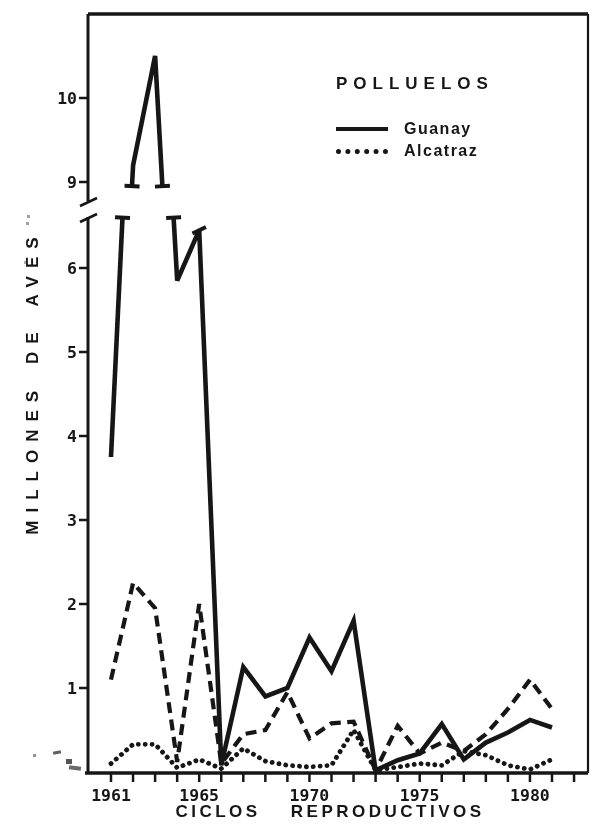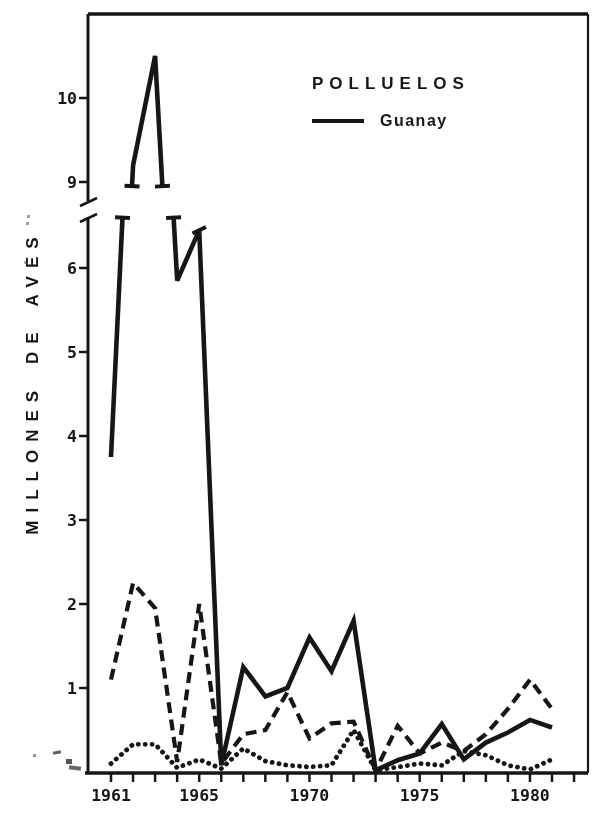--- a/index.html
+++ b/index.html
@@ -1,22 +1,22 @@
 <!DOCTYPE html>
 <html><head>
 <meta charset="utf-8">
 <style>
   html,body{margin:0;padding:0;background:#e8e8e8;}
   .fig{position:relative;width:600px;height:838px;background:#ffffff;overflow:hidden;
        font-family:"Liberation Sans",sans-serif;color:#161616;}
   .fig svg{position:absolute;left:0;top:0;}
   .ticklab{font:700 16.5px "DejaVu Sans Mono","Liberation Mono",monospace;fill:#161616;}
-  .legend{position:absolute;left:312px;top:74px;}
+  .legend{position:absolute;left:336px;top:74px;}
   .legend-title{font-size:17px;font-weight:700;letter-spacing:6px;white-space:nowrap;}
-  .legend-rows{margin-top:16px;}
+  .legend-rows{margin-top:24px;}
   .legend-row{display:flex;align-items:center;height:22px;}
   .sw{display:inline-block;width:52px;height:0;border-top:4px solid #161616;margin-right:16px;}
   .sw-dashed{border-top-style:dashed;}
   .sw-dotted{border-top-style:dotted;border-top-width:5px;}
   .lab{font-size:16px;font-weight:700;letter-spacing:1.5px;white-space:nowrap;}
   .ylabel{position:absolute;left:-140px;top:372px;width:346px;text-align:center;
           transform:rotate(-90deg);transform-origin:center;
           font-size:17px;font-weight:700;letter-spacing:8px;word-spacing:6px;white-space:nowrap;}
   .xlabel{position:absolute;left:130px;top:802px;width:400px;text-align:center;
           font-size:17px;font-weight:700;letter-spacing:3.5px;word-spacing:22px;white-space:nowrap;}
@@ -104,24 +104,29 @@
       </g>
     </svg>
 
   <div class="legend">
     <div class="legend-title">POLLUELOS</div>
     <div class="legend-rows">
       <div class="legend-row">
         <span class="sw"></span>
         <span class="lab">Guanay</span>
       </div>
+      <div class="legend-row">
+        <span class="sw sw-dotted"></span>
+        <span class="lab">Alcatraz</span>
+      </div>
     </div>
   </div>
 
   <div class="ylabel">MILLONES DE AVES</div>
+  <div class="xlabel">CICLOS REPRODUCTIVOS</div>
 
   <div class="artifact" style="left:53px;top:751px;width:8px;height:3px;opacity:.75;transform:rotate(-12deg);"></div>
   <div class="artifact" style="left:66px;top:759px;width:6px;height:5px;opacity:.8;"></div>
   <div class="artifact" style="left:69px;top:766px;width:12px;height:4px;opacity:.7;transform:rotate(8deg);"></div>
   <div class="artifact" style="left:33px;top:754px;width:3px;height:3px;opacity:.5;"></div>
   <div class="artifact" style="left:27px;top:215px;width:3px;height:3px;opacity:.45;"></div>
   <div class="artifact" style="left:26px;top:222px;width:3px;height:3px;opacity:.45;"></div>
   <div class="artifact" style="left:24px;top:261px;width:3px;height:3px;opacity:.4;"></div>
 </div>
 

